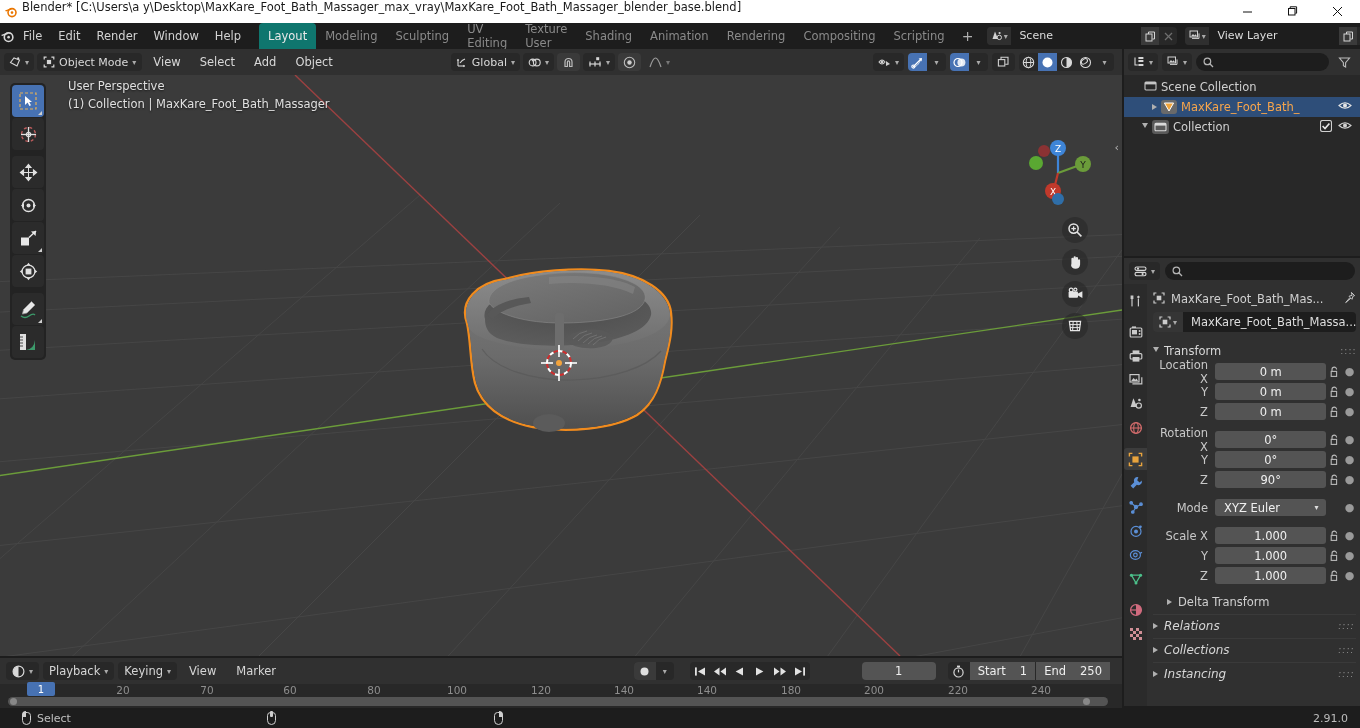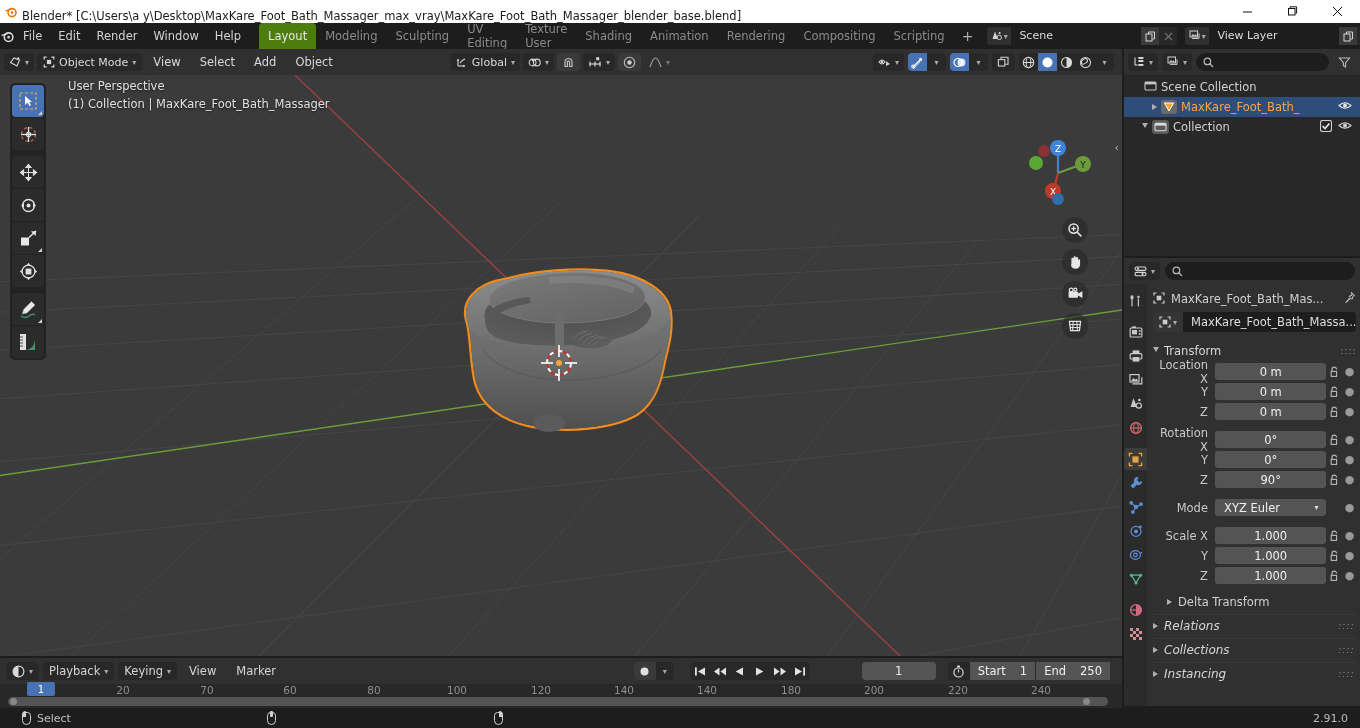--- a/index.html
+++ b/index.html
@@ -9,40 +9,40 @@
     font-family: "DejaVu Sans", sans-serif;
     font-size: 11px;
     color: #e5e5e5;
     overflow: hidden;
   }
   .app { position: relative; width: 1360px; height: 728px; }
 
   
   .titlebar {
     position: absolute; left:0; top:0; width:1360px; height:23px;
-    background: #ffffff; color:#111; display:flex; align-items:flex-end;
+    background: #ffffff; color:#111; display:flex; align-items:flex-start;
   }
   .titlebar .tb-icon { width:22px; height:23px; display:flex; align-items:center; justify-content:center; }
   .titlebar .tb-text { font-size: 11.5px; color:#1a1a1a; font-family:"DejaVu Sans", sans-serif; white-space:nowrap; }
   .winbtns { margin-left:auto; display:flex; height:23px; }
   .winbtn { width:45px; height:23px; display:flex; align-items:center; justify-content:center; color:#111; }
 
   
   .topbar {
     position:absolute; left:0; top:23px; width:1360px; height:26px;
     background:#1d1d1d; display:flex; align-items:center;
   }
   .blender-logo { width:30px; display:flex; align-items:center; justify-content:center; }
   .menu-item { padding:2px 8px; color:#d3d3d3; font-size:11.5px; border-radius:3px; }
   .ws-tabs { display:flex; align-items:center; margin-left:10px; height:26px; }
   .ws-tab {
     padding:5px 9px 6px; font-size:11.5px; color:#8a8a8a; border-radius:4px 4px 0 0;
     height:26px; display:flex; align-items:center;
   }
-  .ws-tab.active { background:#4d7c0f; color:#e8e8e8; }
+  .ws-tab.active { background:#0f766e; color:#e8e8e8; }
   .ws-plus { color:#b0b0b0; padding:0 8px; font-size:14px; }
 
   .scene-field {
     display:flex; align-items:center; background:#282828; border-radius:4px; height:18px; margin-left:6px;
   }
   .sf-icon { width:24px; height:18px; display:flex; align-items:center; justify-content:center; background:#2f2f2f; border-radius:4px 0 0 4px; gap:1px;}
   .sf-name { padding:0 8px; width:130px; font-size:11px; color:#dcdcdc; background:#1d1d1d; height:18px; line-height:18px; }
   .sf-btn { width:18px; height:18px; display:flex; align-items:center; justify-content:center; background:#3a3a3a; border-radius:0 0 0 0; }
   .sf-btn.dim { background:transparent; color:#6a6a6a; }
 

